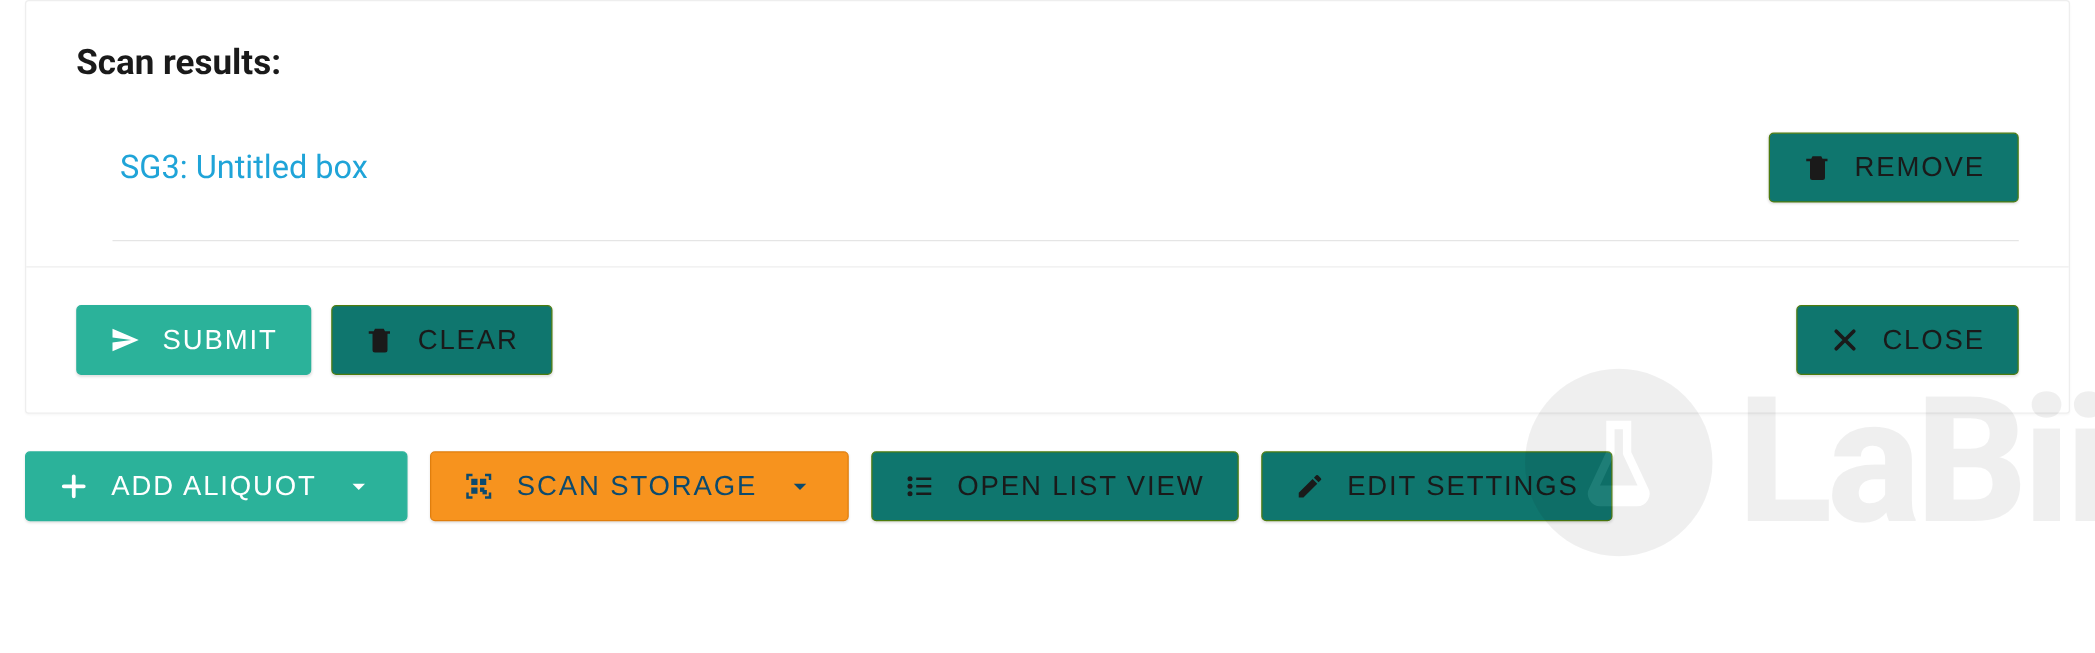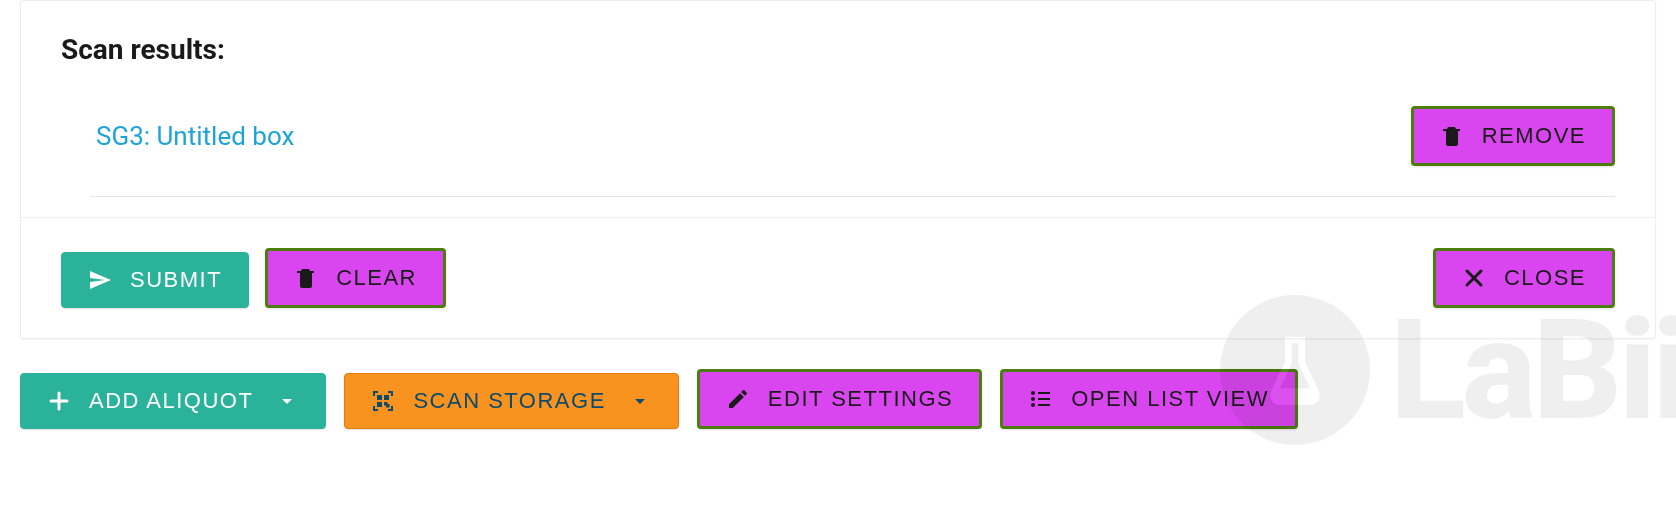--- a/index.html
+++ b/index.html
@@ -71,23 +71,23 @@
     color: #fff;
   }
 
   .btn-orange {
     background: #f7931e;
     border-color: #e07e0d;
     color: #0c4a6e;
   }
 
   .btn-white {
-    background: #d946ef;
+    background: #0f766e;
     color: #1a1a1a;
-    border: 3px solid #4d7c0f;
+    border: 1px solid #4d7c0f;
   }
 
   .panel-footer {
     border-top: 1px solid #eee;
     padding: 30px 40px 30px 40px;
     display: flex;
     align-items: flex-end;
     gap: 16px;
   }
 
@@ -236,38 +236,38 @@
     <span class="icon caret">
       <svg viewBox="0 0 24 24" fill="currentColor">
           <path d="M7 10l5 5 5-5z"></path>
         </svg>
     </span>
   </button>
 
   <button class="btn btn-white">
     <span class="icon">
       <svg viewBox="0 0 24 24" fill="currentColor">
-          <path d="M3 17.25V21h3.75L17.81 9.94l-3.75-3.75L3 17.25zM20.71 7.04a1 1 0 0 0 0-1.41l-2.34-2.34a1 1 0 0 0-1.41 0l-1.83 1.83 3.75 3.75 1.83-1.83z"></path>
-        </svg>
-    </span>
-    <span>EDIT SETTINGS</span>
-  </button>
-
-  <button class="btn btn-white">
-    <span class="icon">
-      <svg viewBox="0 0 24 24" fill="currentColor">
           <circle cx="4" cy="6" r="2"></circle>
           <circle cx="4" cy="12" r="2"></circle>
           <circle cx="4" cy="18" r="2"></circle>
           <rect x="9" y="5" width="12" height="2"></rect>
           <rect x="9" y="11" width="12" height="2"></rect>
           <rect x="9" y="17" width="12" height="2"></rect>
         </svg>
     </span>
     <span>OPEN LIST VIEW</span>
+  </button>
+
+  <button class="btn btn-white">
+    <span class="icon">
+      <svg viewBox="0 0 24 24" fill="currentColor">
+          <path d="M3 17.25V21h3.75L17.81 9.94l-3.75-3.75L3 17.25zM20.71 7.04a1 1 0 0 0 0-1.41l-2.34-2.34a1 1 0 0 0-1.41 0l-1.83 1.83 3.75 3.75 1.83-1.83z"></path>
+        </svg>
+    </span>
+    <span>EDIT SETTINGS</span>
   </button>
 </div>
 
 <div class="watermark">
   <div class="watermark-circle">
     <svg viewBox="0 0 24 24" width="80" height="80" fill="#fff">
         <path d="M9 2v7.5L5 18a3 3 0 0 0 2.7 4.5h8.6A3 3 0 0 0 19 18l-4-8.5V2h-6zm2 2h2v6l3.5 7.5H7.5L11 10V4z"></path>
       </svg>
   </div>
   <div class="watermark-text">LaBii</div>

